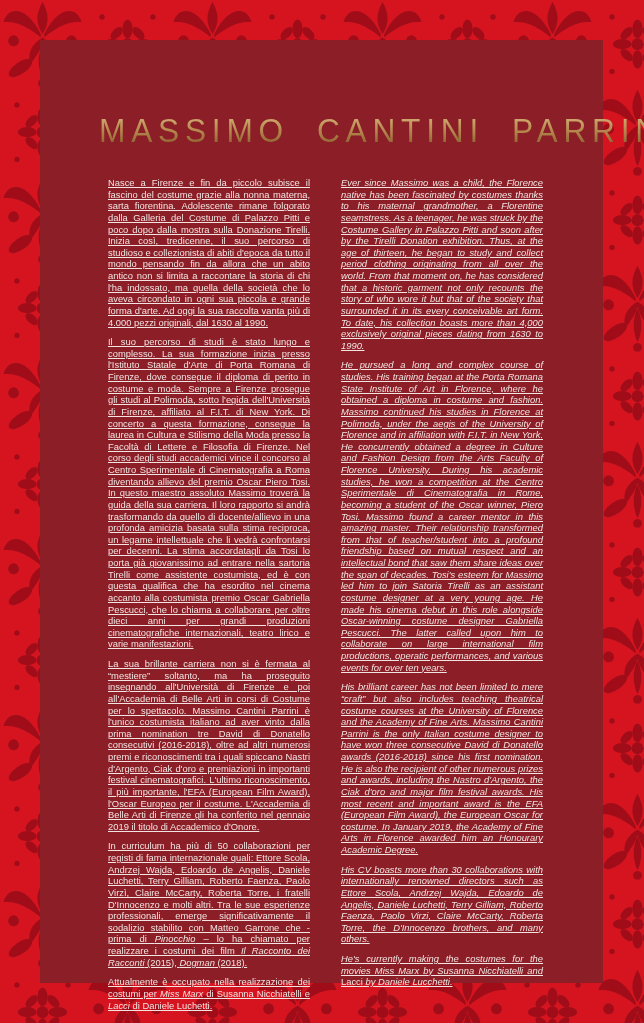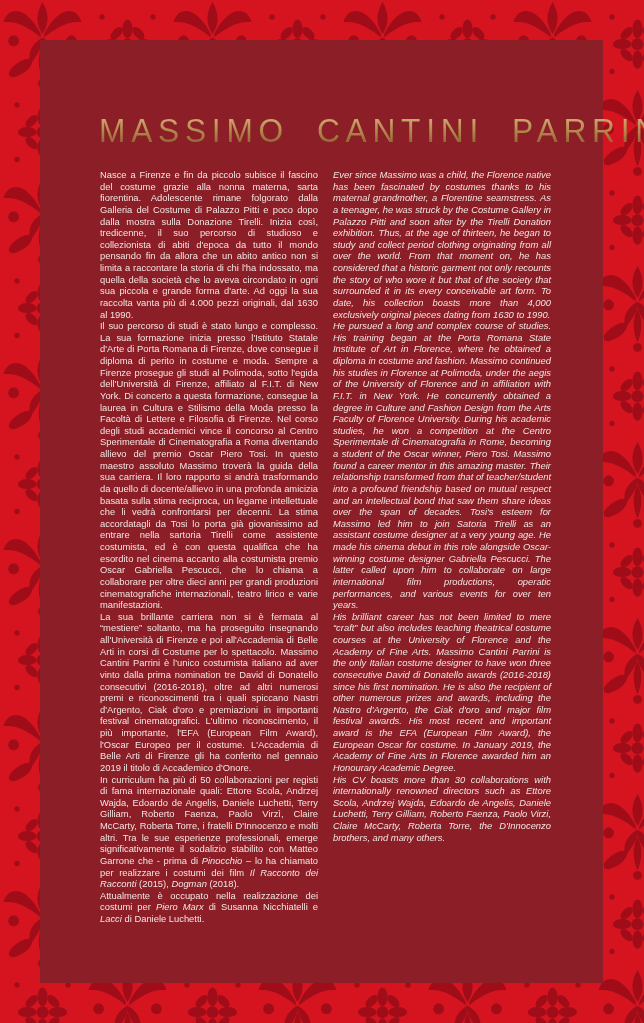--- a/index.html
+++ b/index.html
@@ -38,21 +38,21 @@
     position: absolute; left: 60px; top: 129px;
     width: 452px;
     display: flex; gap: 15px;
   }
   .col {
     width: 218px; flex: 0 0 218px;
     text-align: justify;
     font-size: 9.4px; line-height: 11.63px;
     color: var(--ink, #f2e4e2);
   }
-  .col p { margin: 0; }
+  .col p { margin: 8px; text-decoration: underline; }
   .col-en { font-style: italic; }
   .col-it .emph { font-style: italic; }
   .col-en .emph { font-style: normal; }
 </style>
 </head>
 <body style="background: rgb(213, 20, 31);">
 
 <div class="page-root">
 
   <svg class="damask-bg" width="644" height="1023" viewBox="0 0 644 1023" xmlns="http://www.w3.org/2000/svg">
@@ -96,24 +96,25 @@
   </svg>
 
   <div class="panel">
     <h1 class="title">MASSIMO CANTINI PARRINI</h1>
     <div class="columns">
       <div class="col col-it" lang="it">
           <p>Nasce a Firenze e fin da piccolo subisce il fascino del costume grazie alla nonna materna, sarta fiorentina. Adolescente rimane folgorato dalla Galleria del Costume di Palazzo Pitti e poco dopo dalla mostra sulla Donazione Tirelli. Inizia così, tredicenne, il suo percorso di studioso e collezionista di abiti d'epoca da tutto il mondo pensando fin da allora che un abito antico non si limita a raccontare la storia di chi l'ha indossato, ma quella della società che lo aveva circondato in ogni sua piccola e grande forma d'arte. Ad oggi la sua raccolta vanta più di 4.000 pezzi originali, dal 1630 al 1990.</p>
           <p>Il suo percorso di studi è stato lungo e complesso. La sua formazione inizia presso l'Istituto Statale d'Arte di Porta Romana di Firenze, dove consegue il diploma di perito in costume e moda. Sempre a Firenze prosegue gli studi al Polimoda, sotto l'egida dell'Università di Firenze, affiliato al F.I.T. di New York. Di concerto a questa formazione, consegue la laurea in Cultura e Stilismo della Moda presso la Facoltà di Lettere e Filosofia di Firenze. Nel corso degli studi accademici vince il concorso al Centro Sperimentale di Cinematografia a Roma diventando allievo del premio Oscar Piero Tosi. In questo maestro assoluto Massimo troverà la guida della sua carriera. Il loro rapporto si andrà trasformando da quello di docente/allievo in una profonda amicizia basata sulla stima reciproca, un legame intellettuale che li vedrà confrontarsi per decenni. La stima accordatagli da Tosi lo porta già giovanissimo ad entrare nella sartoria Tirelli come assistente costumista, ed è con questa qualifica che ha esordito nel cinema accanto alla costumista premio Oscar Gabriella Pescucci, che lo chiama a collaborare per oltre dieci anni per grandi produzioni cinematografiche internazionali, teatro lirico e varie manifestazioni.</p>
           <p>La sua brillante carriera non si è fermata al “mestiere” soltanto, ma ha proseguito insegnando all'Università di Firenze e poi all'Accademia di Belle Arti in corsi di Costume per lo spettacolo. Massimo Cantini Parrini è l'unico costumista italiano ad aver vinto dalla prima nomination tre David di Donatello consecutivi (2016-2018), oltre ad altri numerosi premi e riconoscimenti tra i quali spiccano Nastri d'Argento, Ciak d'oro e premiazioni in importanti festival cinematografici. L'ultimo riconoscimento, il più importante, l'EFA (European Film Award), l'Oscar Europeo per il costume. L'Accademia di Belle Arti di Firenze gli ha conferito nel gennaio 2019 il titolo di Accademico d'Onore.</p>
           <p>In curriculum ha più di 50 collaborazioni per registi di fama internazionale quali: Ettore Scola, Andrzej Wajda, Edoardo de Angelis, Daniele Luchetti, Terry Gilliam, Roberto Faenza, Paolo Virzì, Claire McCarty, Roberta Torre, i fratelli D'Innocenzo e molti altri. Tra le sue esperienze professionali, emerge significativamente il sodalizio stabilito con Matteo Garrone che - prima di <span class="emph">Pinocchio</span> – lo ha chiamato per realizzare i costumi dei film <span class="emph">Il Racconto dei Racconti</span> (2015), <span class="emph">Dogman</span> (2018).</p>
-          <p>Attualmente è occupato nella realizzazione dei costumi per <span class="emph">Piero Marx</span> di Susanna Nicchiatelli e <span class="emph">Lacci</span> di Daniele Luchetti.</p>
+          <p>Attualmente è occupato nella realizzazione dei costumi per <span class="emph">Miss Marx</span> di Susanna Nicchiatelli e <span class="emph">Lacci</span> di Daniele Luchetti.</p>
         </div>
       <div class="col col-en" lang="en">
           <p>Ever since Massimo was a child, the Florence native has been fascinated by costumes thanks to his maternal grandmother, a Florentine seamstress. As a teenager, he was struck by the Costume Gallery in Palazzo Pitti and soon after by the Tirelli Donation exhibition. Thus, at the age of thirteen, he began to study and collect period clothing originating from all over the world. From that moment on, he has considered that a historic garment not only recounts the story of who wore it but that of the society that surrounded it in its every conceivable art form. To date, his collection boasts more than 4,000 exclusively original pieces dating from 1630 to 1990.</p>
           <p>He pursued a long and complex course of studies. His training began at the Porta Romana State Institute of Art in Florence, where he obtained a diploma in costume and fashion. Massimo continued his studies in Florence at Polimoda, under the aegis of the University of Florence and in affiliation with F.I.T. in New York. He concurrently obtained a degree in Culture and Fashion Design from the Arts Faculty of Florence University. During his academic studies, he won a competition at the Centro Sperimentale di Cinematografia in Rome, becoming a student of the Oscar winner, Piero Tosi. Massimo found a career mentor in this amazing master. Their relationship transformed from that of teacher/student into a profound friendship based on mutual respect and an intellectual bond that saw them share ideas over the span of decades. Tosi's esteem for Massimo led him to join Satoria Tirelli as an assistant costume designer at a very young age. He made his cinema debut in this role alongside Oscar-winning costume designer Gabriella Pescucci. The latter called upon him to collaborate on large international film productions, operatic performances, and various events for over ten years.</p>
           <p>His brilliant career has not been limited to mere “craft” but also includes teaching theatrical costume courses at the University of Florence and the Academy of Fine Arts. Massimo Cantini Parrini is the only Italian costume designer to have won three consecutive David di Donatello awards (2016-2018) since his first nomination. He is also the recipient of other numerous prizes and awards, including the Nastro d'Argento, the Ciak d'oro and major film festival awards. His most recent and important award is the EFA (European Film Award), the European Oscar for costume. In January 2019, the Academy of Fine Arts in Florence awarded him an Honourary Academic Degree.</p>
           <p>His CV boasts more than 30 collaborations with internationally renowned directors such as Ettore Scola, Andrzej Wajda, Edoardo de Angelis, Daniele Luchetti, Terry Gilliam, Roberto Faenza, Paolo Virzi, Claire McCarty, Roberta Torre, the D'Innocenzo brothers, and many others.</p>
+          <p>He's currently making the costumes for the movies Miss Marx by Susanna Nicchiatelli and <span class="emph">Lacci</span> by Daniele Lucchetti.</p>
         </div>
     </div>
   </div>
 
 </div>
 
 </body></html>

